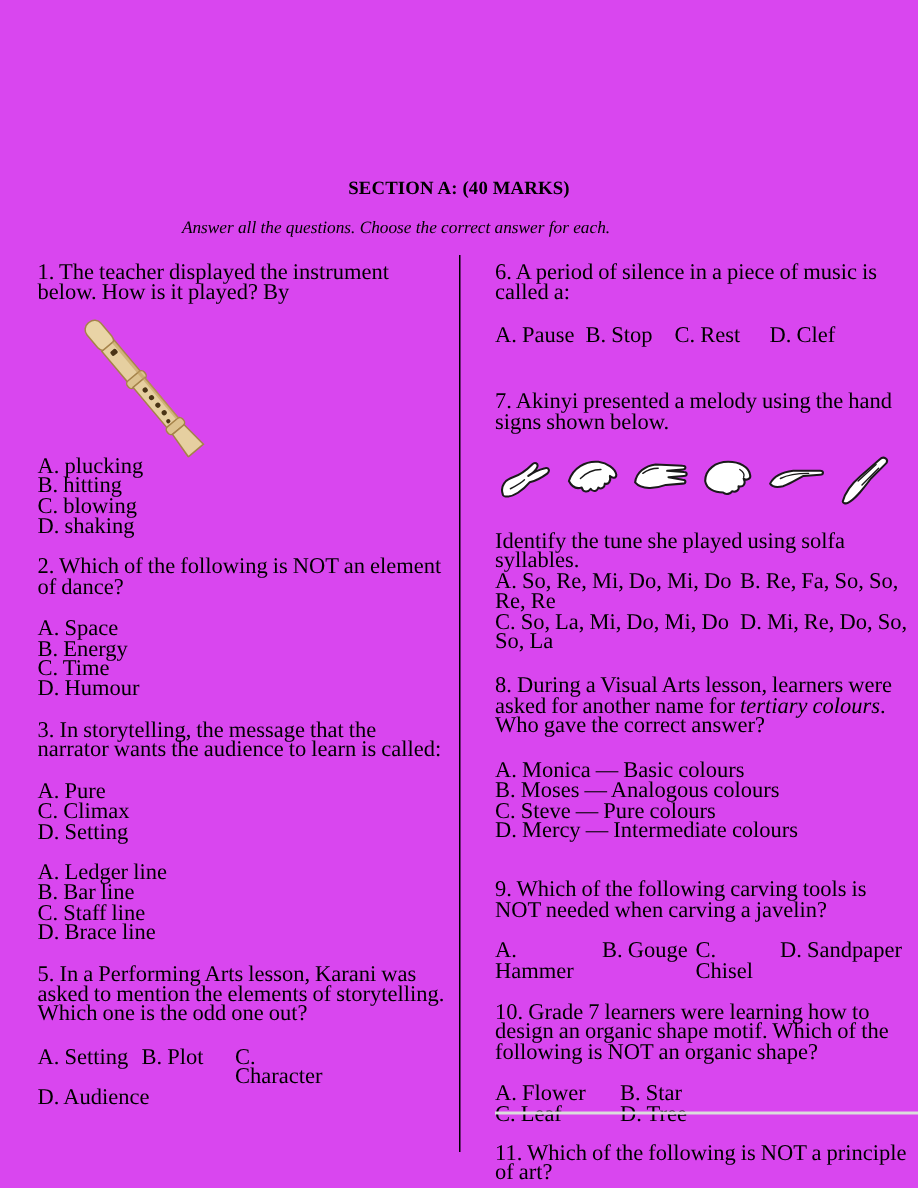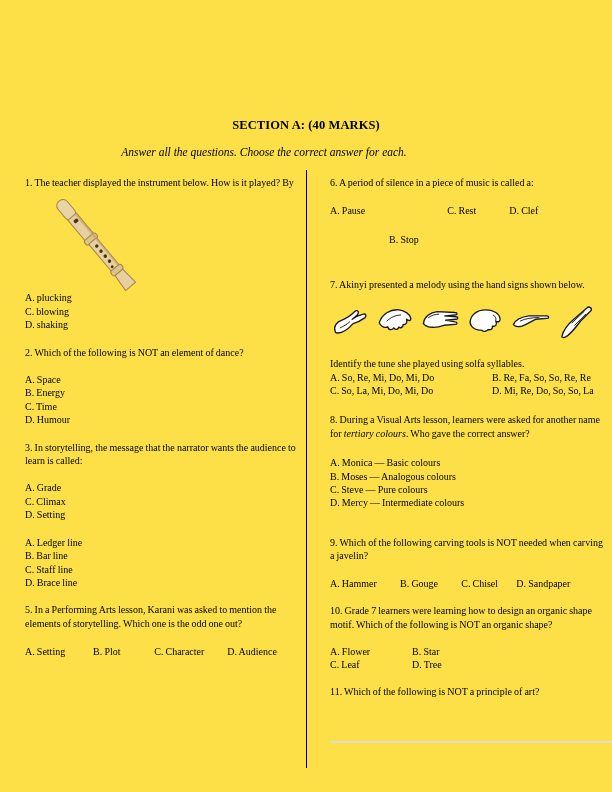--- a/index.html
+++ b/index.html
@@ -1,32 +1,32 @@
 <!DOCTYPE html>
 <html><head>
 <meta charset="utf-8">
 <style>
   html,body{margin:0;padding:0;background:#ffffff;}
   body{width:612px;height:792px;font-family:"Liberation Serif","DejaVu Serif",serif;color:#000;}
-  .page{position:relative;width:612px;height:792px;overflow:hidden;background:#fde047;}
+  .page{position:relative;width:612px;height:792px;overflow:hidden;background:#d946ef;}
   .heading{position:absolute;top:118px;left:0;width:612px;text-align:center;
            font-weight:bold;font-size:12.5px;letter-spacing:.1px;}
   .instructions{position:absolute;top:146px;left:0;width:528px;text-align:center;
            font-style:italic;font-size:11.5px;}
   .divider{position:absolute;left:306px;top:170px;width:1.4px;height:598px;background:#000;}
-  .col{position:absolute;top:176px;font-size:10px;line-height:13.4px;word-spacing:-0.4px;}
+  .col{position:absolute;top:176px;font-size:15px;line-height:13.4px;word-spacing:-0.4px;}
   .col-left{left:25px;width:272px;}
   .col-right{left:330px;width:276px;}
   p{margin:0;} .mt13{margin-top:13px;}
   .mt14{margin-top:14px;} .mt15{margin-top:15px;} .mt16{margin-top:16px;}
   .mt26{margin-top:26px;} .mt67{margin-top:31px;}
   .opts div{margin:0;}
   .inline-opts span{display:inline-block;vertical-align:top;}
   .w66{width:66px;} .w59{width:59px;} .w71{width:71px;}
-  .w57{width:57px;} .w56{width:56px;margin-top:29px;} .w60{width:60px;}
+  .w57{width:57px;} .w56{width:56px;} .w60{width:60px;}
   .w68{width:68px;} .w59b{width:59px;} .w53{width:53px;}
   .pairgrid span.c1{display:inline-block;width:80px;}
   .solfa-line span.s1{display:inline-block;width:160px;}
   .recorder-wrap{margin-top:9px;padding-left:24px;height:93px;}
   .handsigns{display:flex;gap:4px;align-items:center;height:40px;margin-top:10px;}
   .handsigns svg{display:block;}
   .artifact{position:absolute;left:330px;top:741px;width:282px;height:2px;background:#dcdcdc;}
   .ital{font-style:italic;}
 </style>
 </head>
@@ -57,39 +57,40 @@
             <circle cx="46" cy="67.5" r="1.7" fill="#4a3415"></circle>
             <circle cx="44.5" cy="73.5" r="1.4" fill="#4a3415"></circle>
             <rect x="39.3" y="76" width="13.4" height="6" rx="2.5" fill="#dcc28e" stroke="#a5834a" stroke-width="1"></rect>
             <path d="M41 82 L51 82 L52.5 100 L39.5 100 Z" fill="#e6cfa0" stroke="#a5834a" stroke-width="1"></path>
             <rect x="49.2" y="10" width="2.2" height="66" fill="#bf9c5c" opacity="0.55"></rect>
           </g>
         </svg>
       </div>
       <div class="opts">
         <div>A. plucking</div>
+        <div>B. hitting</div>
         <div>C. blowing</div>
         <div>D. shaking</div>
       </div>
     </div>
 
     <div class="mt14">
       <p>2. Which of the following is NOT an element of dance?</p>
       <div class="opts mt14">
         <div>A. Space</div>
         <div>B. Energy</div>
         <div>C. Time</div>
         <div>D. Humour</div>
       </div>
     </div>
 
     <div class="mt14">
       <p>3. In storytelling, the message that the narrator wants the audience to learn is called:</p>
       <div class="opts mt14">
-        <div>A. Grade</div>
+        <div>A. Pure</div>
         <div>C. Climax</div>
         <div>D. Setting</div>
       </div>
     </div>
 
     <div class="mt14">
       <div class="opts mt14">
         <div>A. Ledger line</div>
         <div>B. Bar line</div>
         <div>C. Staff line</div>

